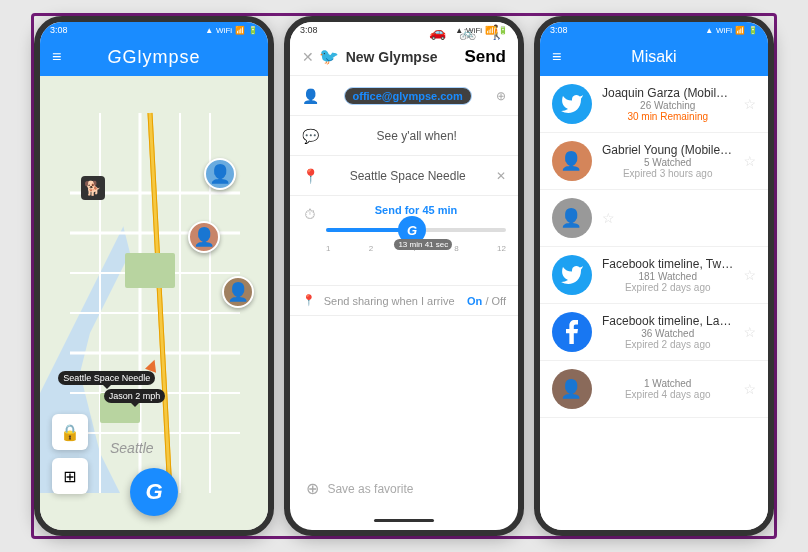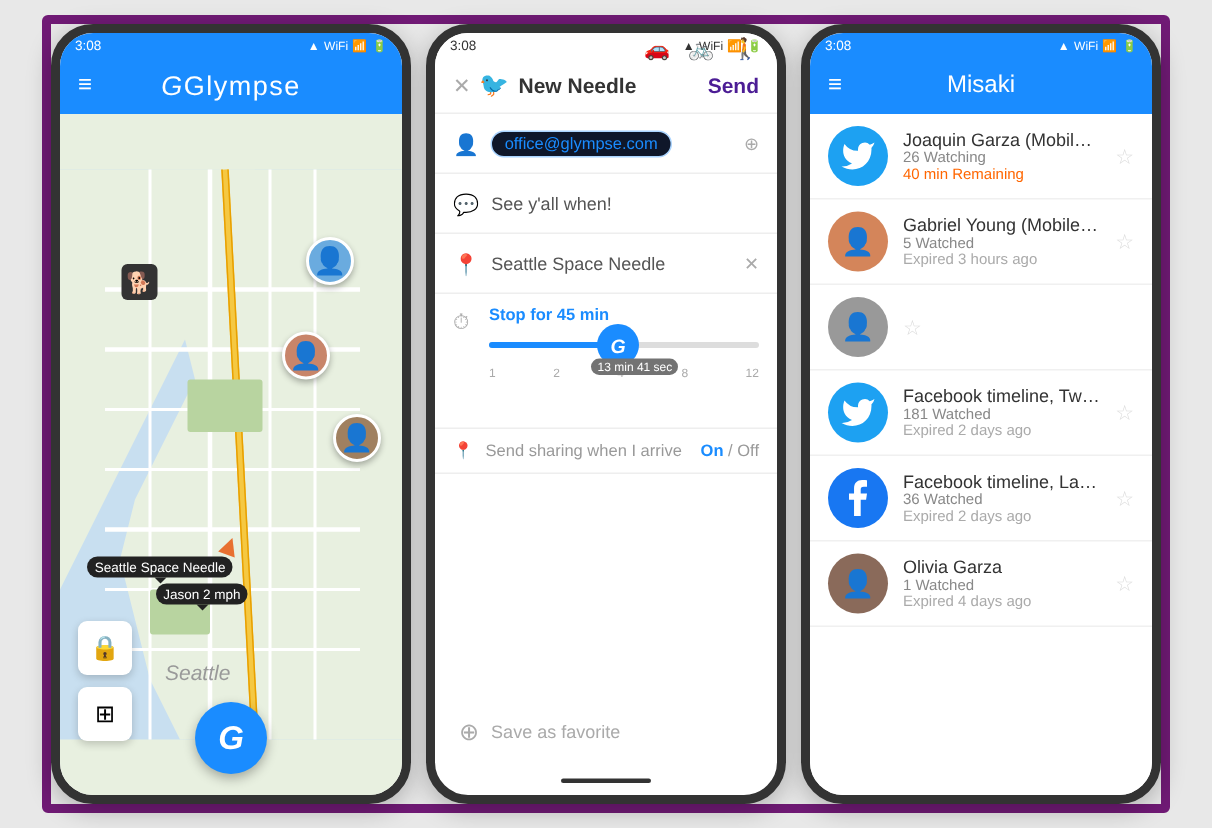--- a/index.html
+++ b/index.html
@@ -10,22 +10,23 @@
       display: flex;
       align-items: center;
       justify-content: center;
       font-family: -apple-system, 'Helvetica Neue', Arial, sans-serif;
       overflow: hidden;
     }
     .container {
       display: flex;
       gap: 10px;
       background: #e8e8e8;
-      border: 6px solid #701a75;
+      border: 3px solid #701a75;
       border-radius: 4px;
+      text-align: center;
     }
     
     .phone {
       width: 240px;
       height: 520px;
       border-radius: 28px;
       border: 6px solid #333;
       overflow: hidden;
       background: #fff;
       display: flex;
@@ -161,41 +162,42 @@
       background: white;
       padding: 6px 12px;
       display: flex;
       align-items: center;
       justify-content: space-between;
       border-bottom: 1px solid #eee;
       min-height: 38px;
     }
     .phone2 .header-left { display: flex; align-items: center; gap: 6px; }
     .phone2 .close-btn { color: #aaa; font-size: 14px; cursor: pointer; }
-    .phone2 .send-btn { color: #4c1d95; font-size: 14px; font-weight: 600; cursor: pointer; }
+    .phone2 .send-btn { color: #000000; font-size: 17px; font-weight: 600; cursor: pointer; }
     .phone2 .header-title { font-size: 14px; font-weight: 600; color: #333; }
     .phone2 .status-bar { background: white; color: #333; }
     .form-row {
       display: flex;
       align-items: center;
       padding: 8px 12px;
       border-bottom: 1px solid #eee;
       gap: 8px;
       min-height: 40px;
     }
     .form-row-icon { color: #aaa; font-size: 14px; min-width: 16px; }
     .form-row-content { flex: 1; font-size: 12px; color: #555; }
     .email-chip {
-      background: #0f172a;
+      background: #404040;
       border: 1px solid #aad4ff;
       border-radius: 12px;
       padding: 2px 8px;
       font-size: 11px;
       color: #1a8cff;
       display: inline-block;
+      font-weight: bold;
     }
     .form-row-clear { color: #aaa; font-size: 12px; cursor: pointer; }
     .duration-label { font-size: 11px; color: #555; margin-bottom: 8px; }
     .duration-label span { color: #1a8cff; font-weight: 600; }
     .slider-track {
       position: relative;
       height: 4px;
       background: #ddd;
       border-radius: 2px;
       margin: 12px 0;
@@ -420,21 +422,21 @@
         <span>▲</span>
         <span>WiFi</span>
         <span>📶</span>
         <span>🔋</span>
       </div>
     </div>
     <div class="app-header">
       <div class="header-left">
         <span class="close-btn">✕</span>
         <span style="font-size:16px;">🐦</span>
-        <span class="header-title">New Needle</span>
+        <span class="header-title">New Glympse</span>
       </div>
       <span class="send-btn">Send</span>
     </div>
 
     <div class="form-row">
       <span class="form-row-icon">👤</span>
       <div class="form-row-content">
         <span class="email-chip">office@glympse.com</span>
       </div>
       <span class="form-row-clear">⊕</span>
@@ -448,21 +450,21 @@
     <div class="form-row">
       <span class="form-row-icon">📍</span>
       <span class="form-row-content">Seattle Space Needle</span>
       <span class="form-row-clear">✕</span>
     </div>
 
     <div class="form-row" style="align-items:flex-start;">
       <span class="form-row-icon" style="margin-top:2px;">⏱</span>
       <div style="flex:1;">
         <div class="duration-label">
-          <span>Stop for</span>
+          <span>Send for</span>
           <span style="color:#1a8cff;margin-top:48px;">45 min</span>
         </div>
         <div style="position:relative;margin:4px 0 24px 0;">
           <div class="slider-track">
             <div class="slider-fill"></div>
             <div class="slider-thumb">
               <span class="slider-thumb-g">G</span>
             </div>
             <div class="slider-time-label">13 min 41 sec</div>
           </div>
@@ -517,21 +519,21 @@
 
       <div class="history-item">
         <div class="history-avatar avatar-twitter">
           <svg width="24" height="24" viewBox="0 0 24 24" fill="white">
               <path d="M23 3a10.9 10.9 0 01-3.14 1.53 4.48 4.48 0 00-7.86 3v1A10.66 10.66 0 013 4s-4 9 5 13a11.64 11.64 0 01-7 2c9 5 20 0 20-11.5a4.5 4.5 0 00-.08-.83A7.72 7.72 0 0023 3z"></path>
             </svg>
         </div>
         <div class="history-info">
           <div class="history-name">Joaquin Garza (Mobile), Kell....</div>
           <div class="history-count">26 Watching</div>
-          <div class="history-time active">40 min Remaining</div>
+          <div class="history-time active">30 min Remaining</div>
         </div>
         <span class="star-btn">☆</span>
       </div>
 
       <div class="history-item">
         <div class="history-avatar" style="background:#d4855a;">
           <span style="color:white;font-size:18px;">👤</span>
         </div>
         <div class="history-info">
           <div class="history-name">Gabriel Young (Mobile), May...</div>
@@ -574,21 +576,20 @@
           <div class="history-time">Expired 2 days ago</div>
         </div>
         <span class="star-btn">☆</span>
       </div>
 
       <div class="history-item">
         <div class="history-avatar" style="background:#8a6a5a;">
           <span style="color:white;font-size:18px;">👤</span>
         </div>
         <div class="history-info">
-          <div class="history-name">Olivia Garza</div>
           <div class="history-count">1 Watched</div>
           <div class="history-time">Expired 4 days ago</div>
         </div>
         <span class="star-btn">☆</span>
       </div>
     </div>
   </div>
 </div>
 
 </body></html>

